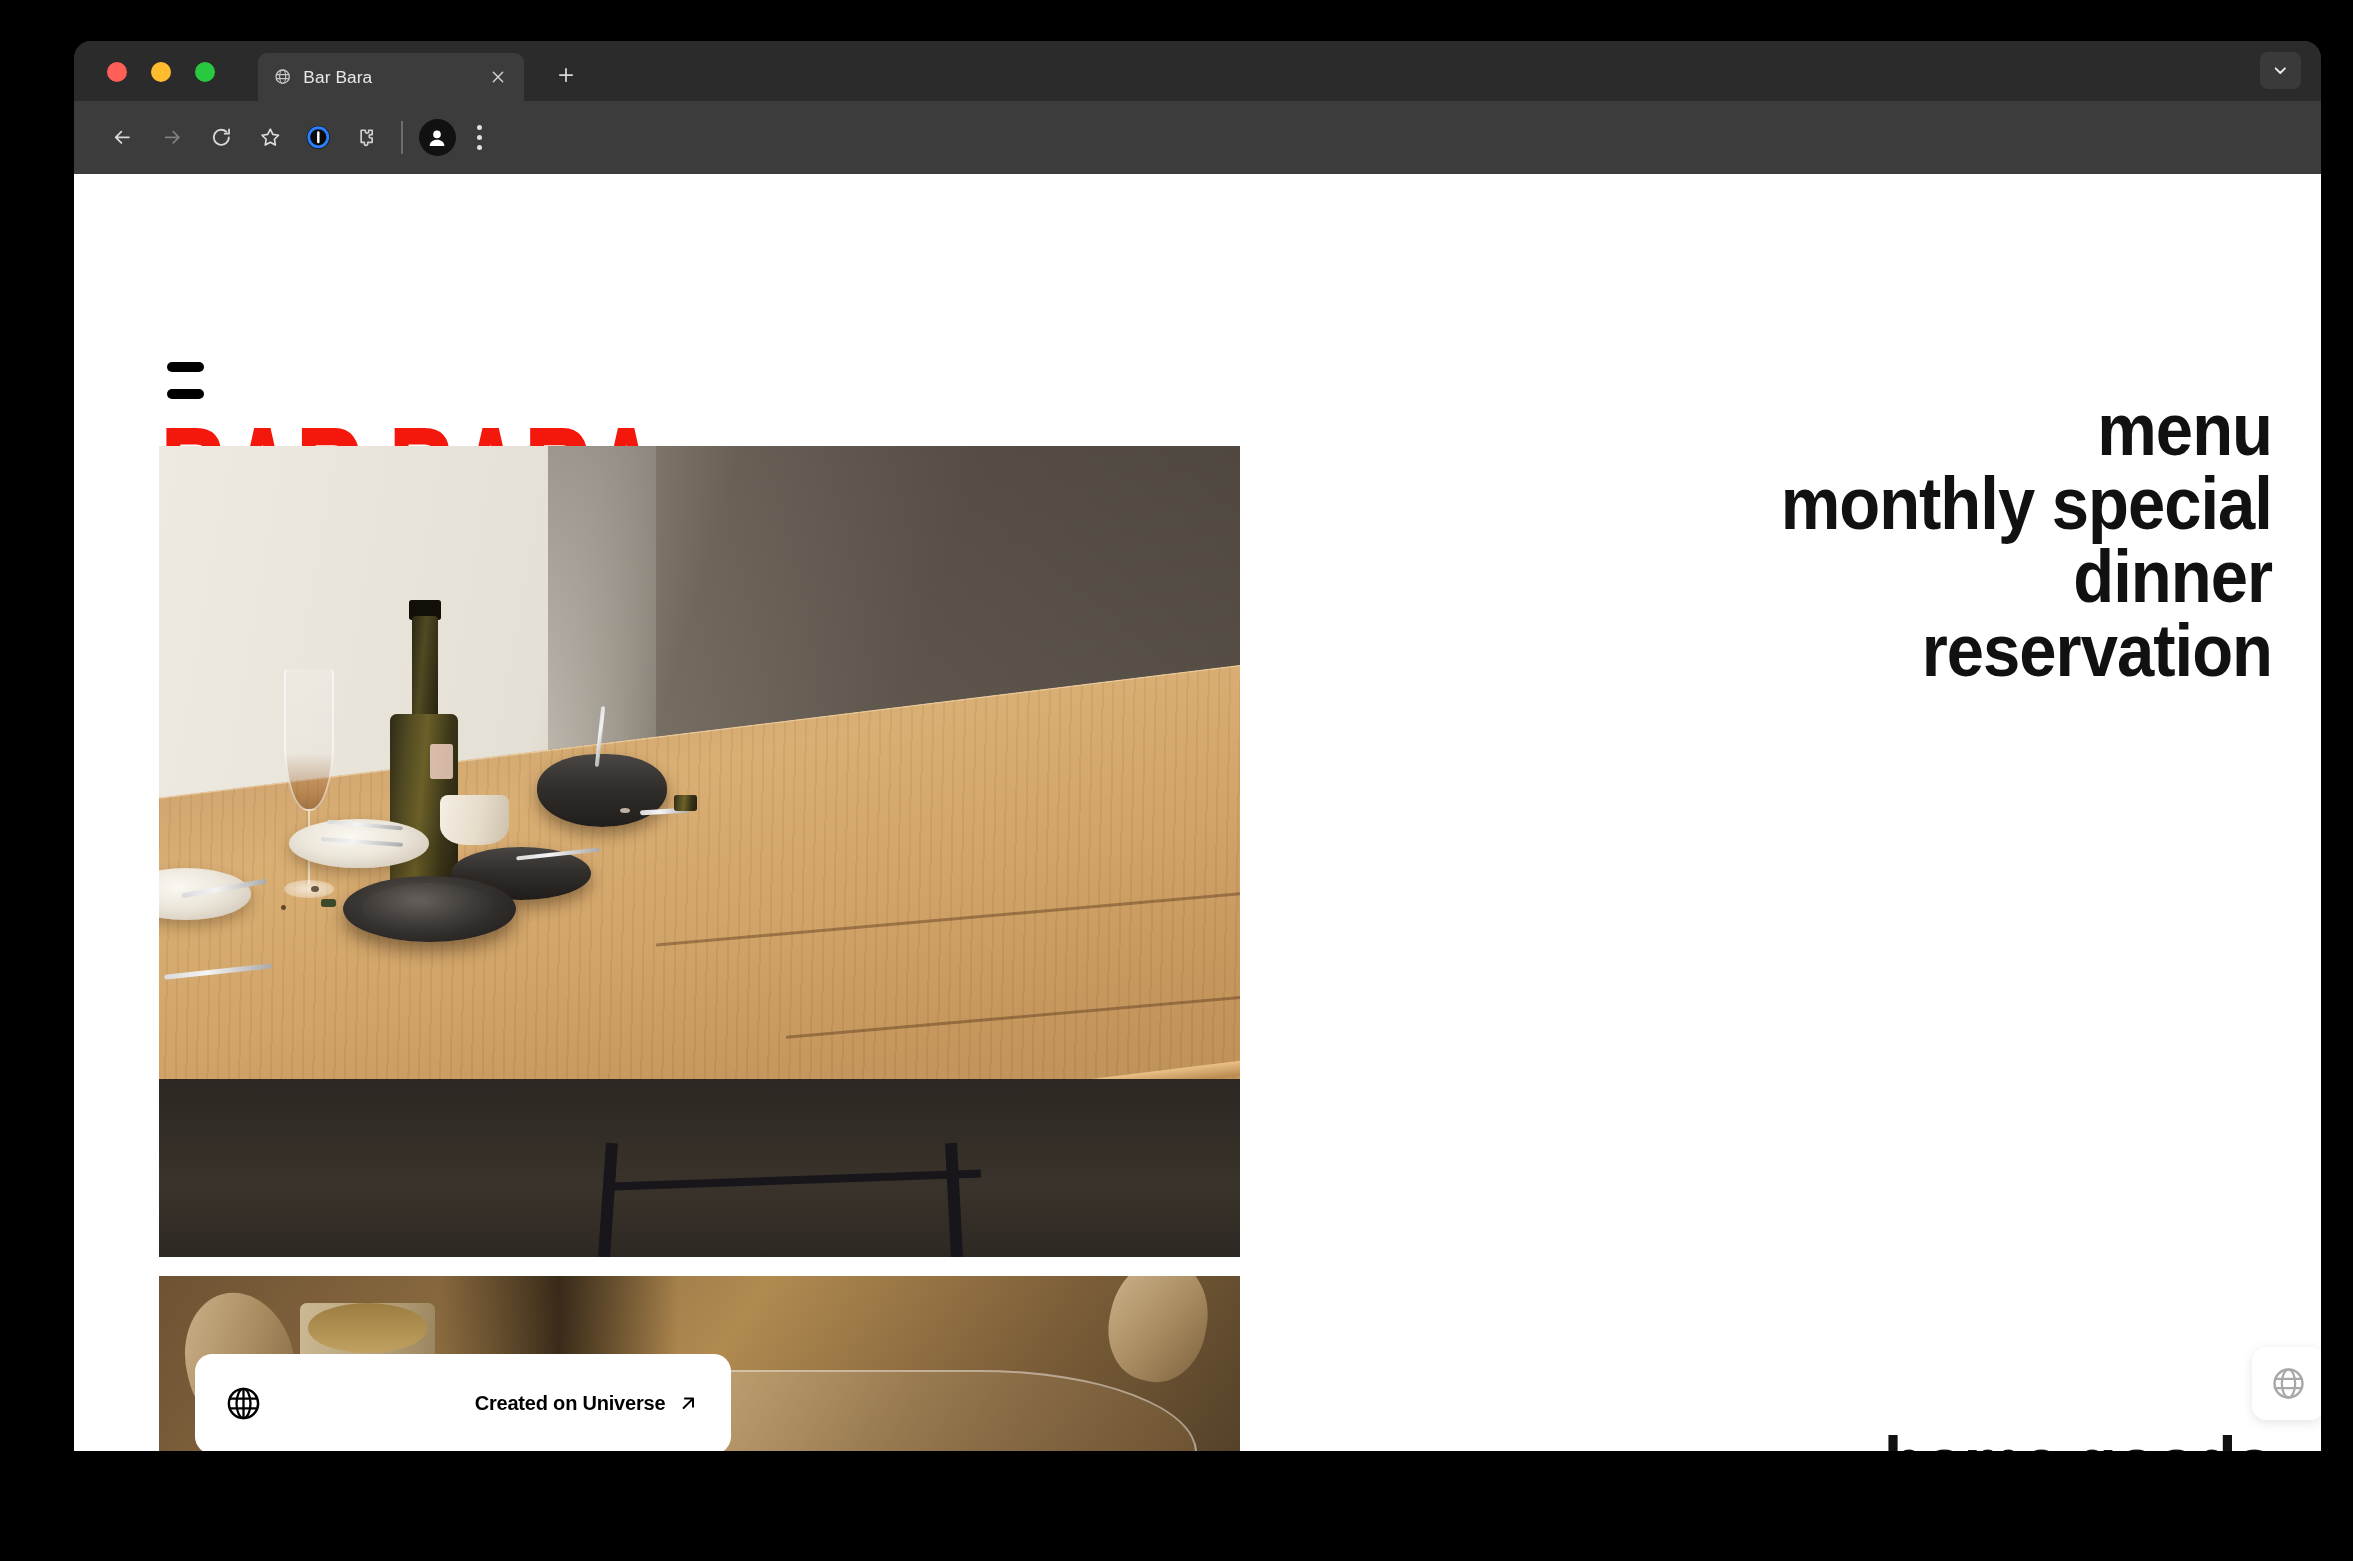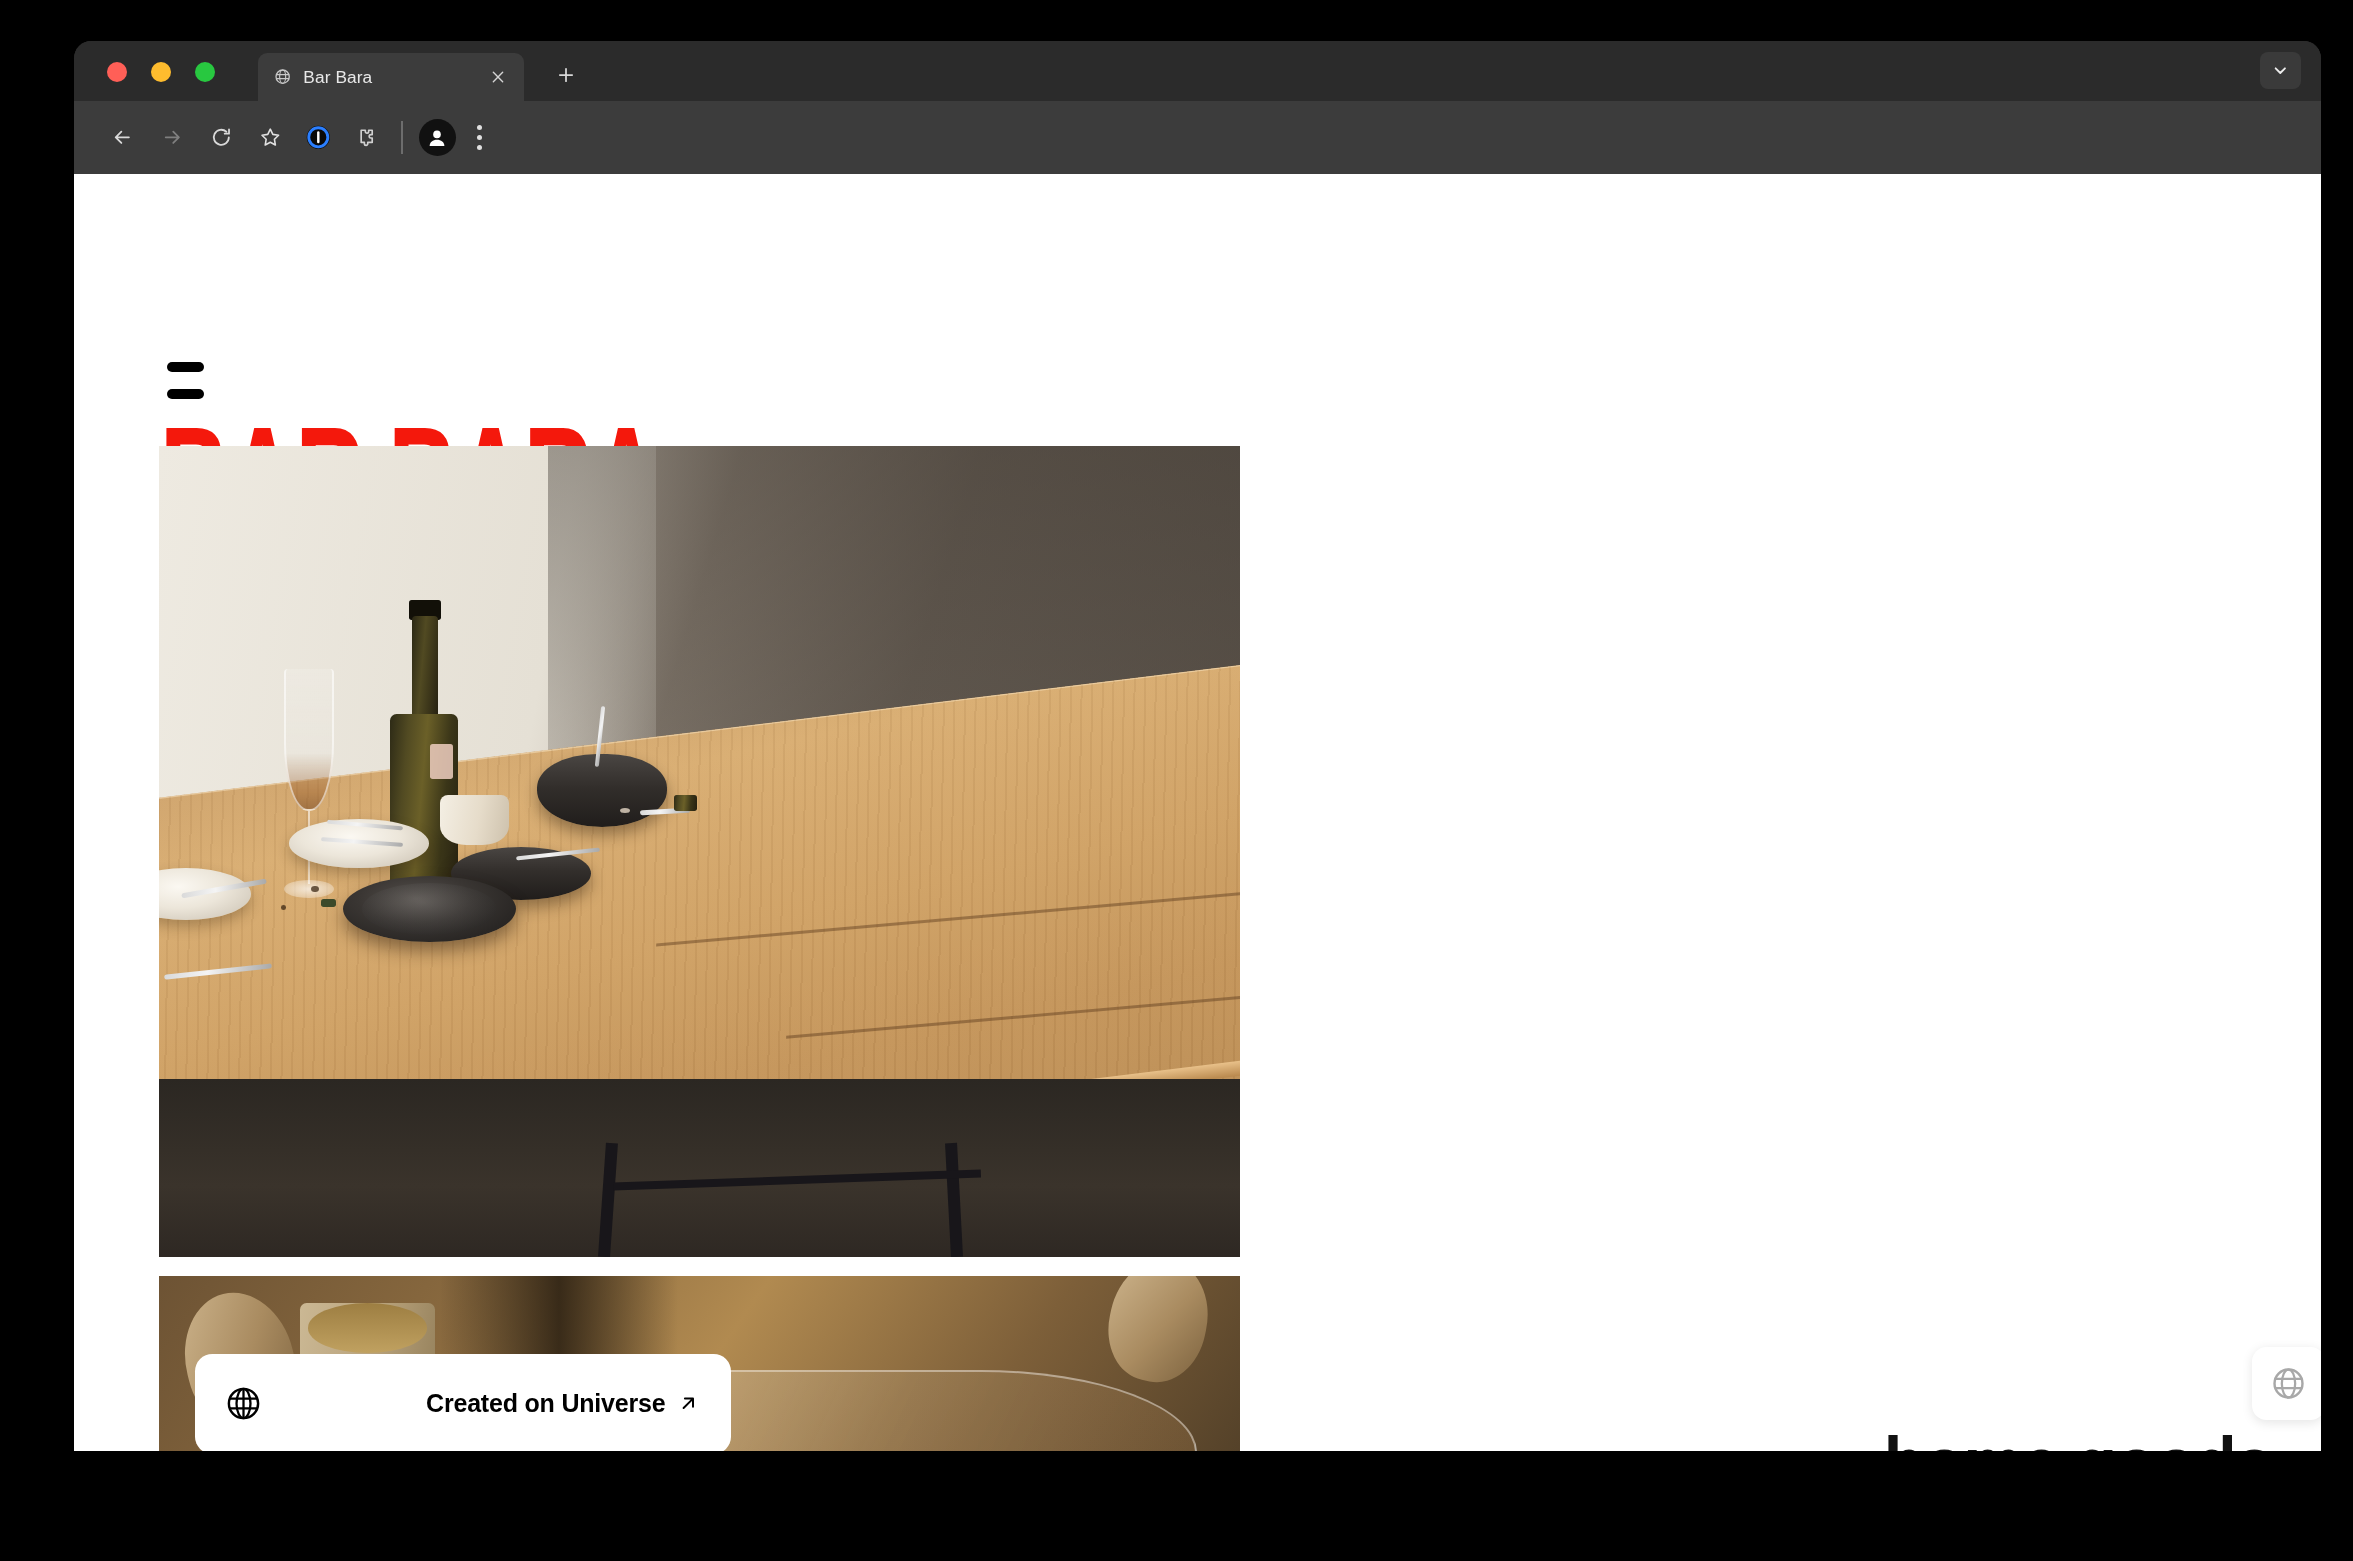--- a/index.html
+++ b/index.html
@@ -338,21 +338,21 @@
     width:536px; height:100px;
     background:#fff;
     border-radius:17.3px;
     display:flex; align-items:center;
     padding:0 31px 0 29px;
   }
   #universe-globe{ width:39px;height:39px;flex:0 0 auto; }
   #universe-label{
     margin-left:auto;
     display:flex; align-items:center; gap:12px;
-    font-size:25px; font-weight:700; color:#000;
+    font-size:20px; font-weight:700; color:#000;
     letter-spacing:-0.2px;
     white-space:nowrap;
     text-align:center;
   }
   #universe-arrow{ width:22.6px;height:22.6px;flex:0 0 auto; }
 
   
   #language-fab{
     position:absolute; right:-4px; bottom:31px;
     width:73px; height:73px;
@@ -529,20 +529,26 @@
         <div class="warm-bg"></div>
         <div class="warm-dark"></div>
         <div class="spoon-bowl" style="left:2.5%;top:6%;width:10%;height:50%;"></div>
         <div class="ceramic-cup" style="left:13.0%;top:10%;width:12.5%;height:68%;"></div>
         <div class="decanter" style="left:46%;top:34%;width:50%;height:78%;"></div>
         <div class="decanter-spout" style="left:41.5%;top:52%;width:10%;height:22%;"></div>
         <div class="spoon-bowl" style="left:88%;top:-6%;width:9%;height:44%;transform:rotate(12deg);"></div>
       </div>
     </div>
 
+    <nav class="nav-group" id="nav-primary">
+      <a class="nav-link" style="color: rgb(17, 17, 17);">menu</a>
+      <a class="nav-link" style="color: rgb(17, 17, 17);">monthly special</a>
+      <a class="nav-link" style="color: rgb(17, 17, 17);">dinner</a>
+      <a class="nav-link" style="color: rgb(17, 17, 17);">reservation</a>
+    </nav>
 
     <nav class="nav-group" id="nav-secondary">
       <a class="nav-link" style="color: rgb(17, 17, 17);">home goods</a>
 
     </nav>
 
     <div id="universe-badge">
       <svg id="universe-globe" viewBox="0 0 24 24">
         <circle cx="12" cy="12" r="9" fill="none" stroke="#000" stroke-width="1.5"></circle>
         <ellipse cx="12" cy="12" rx="4.3" ry="9" fill="none" stroke="#000" stroke-width="1.4"></ellipse>

